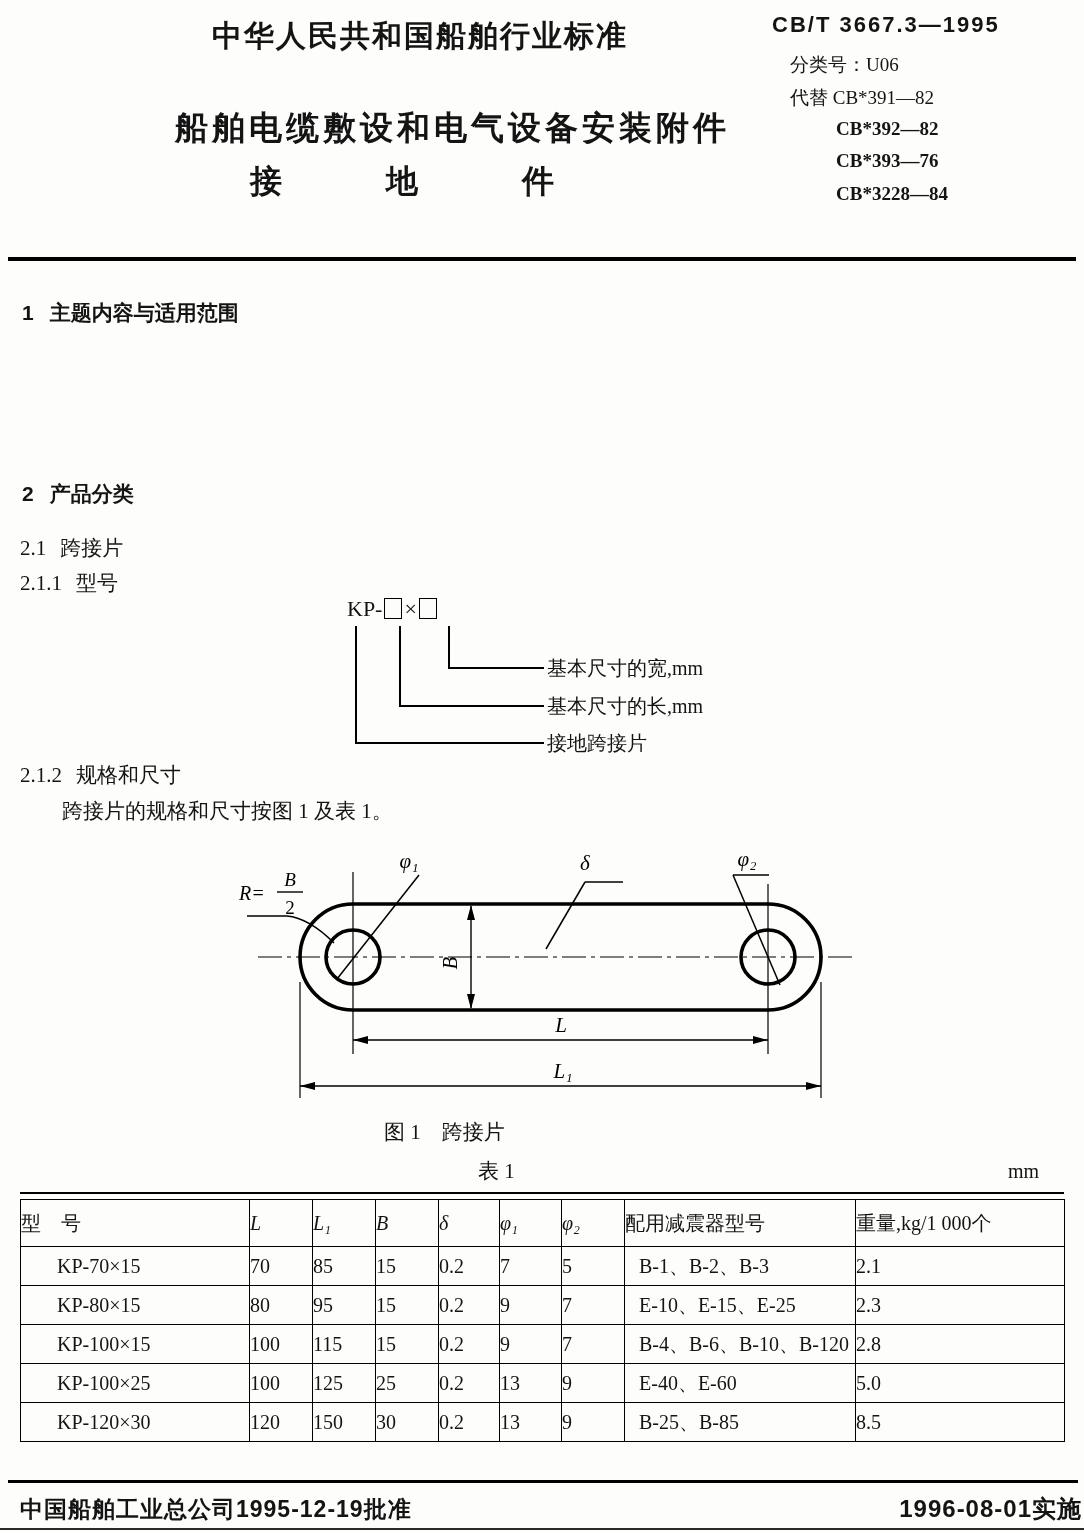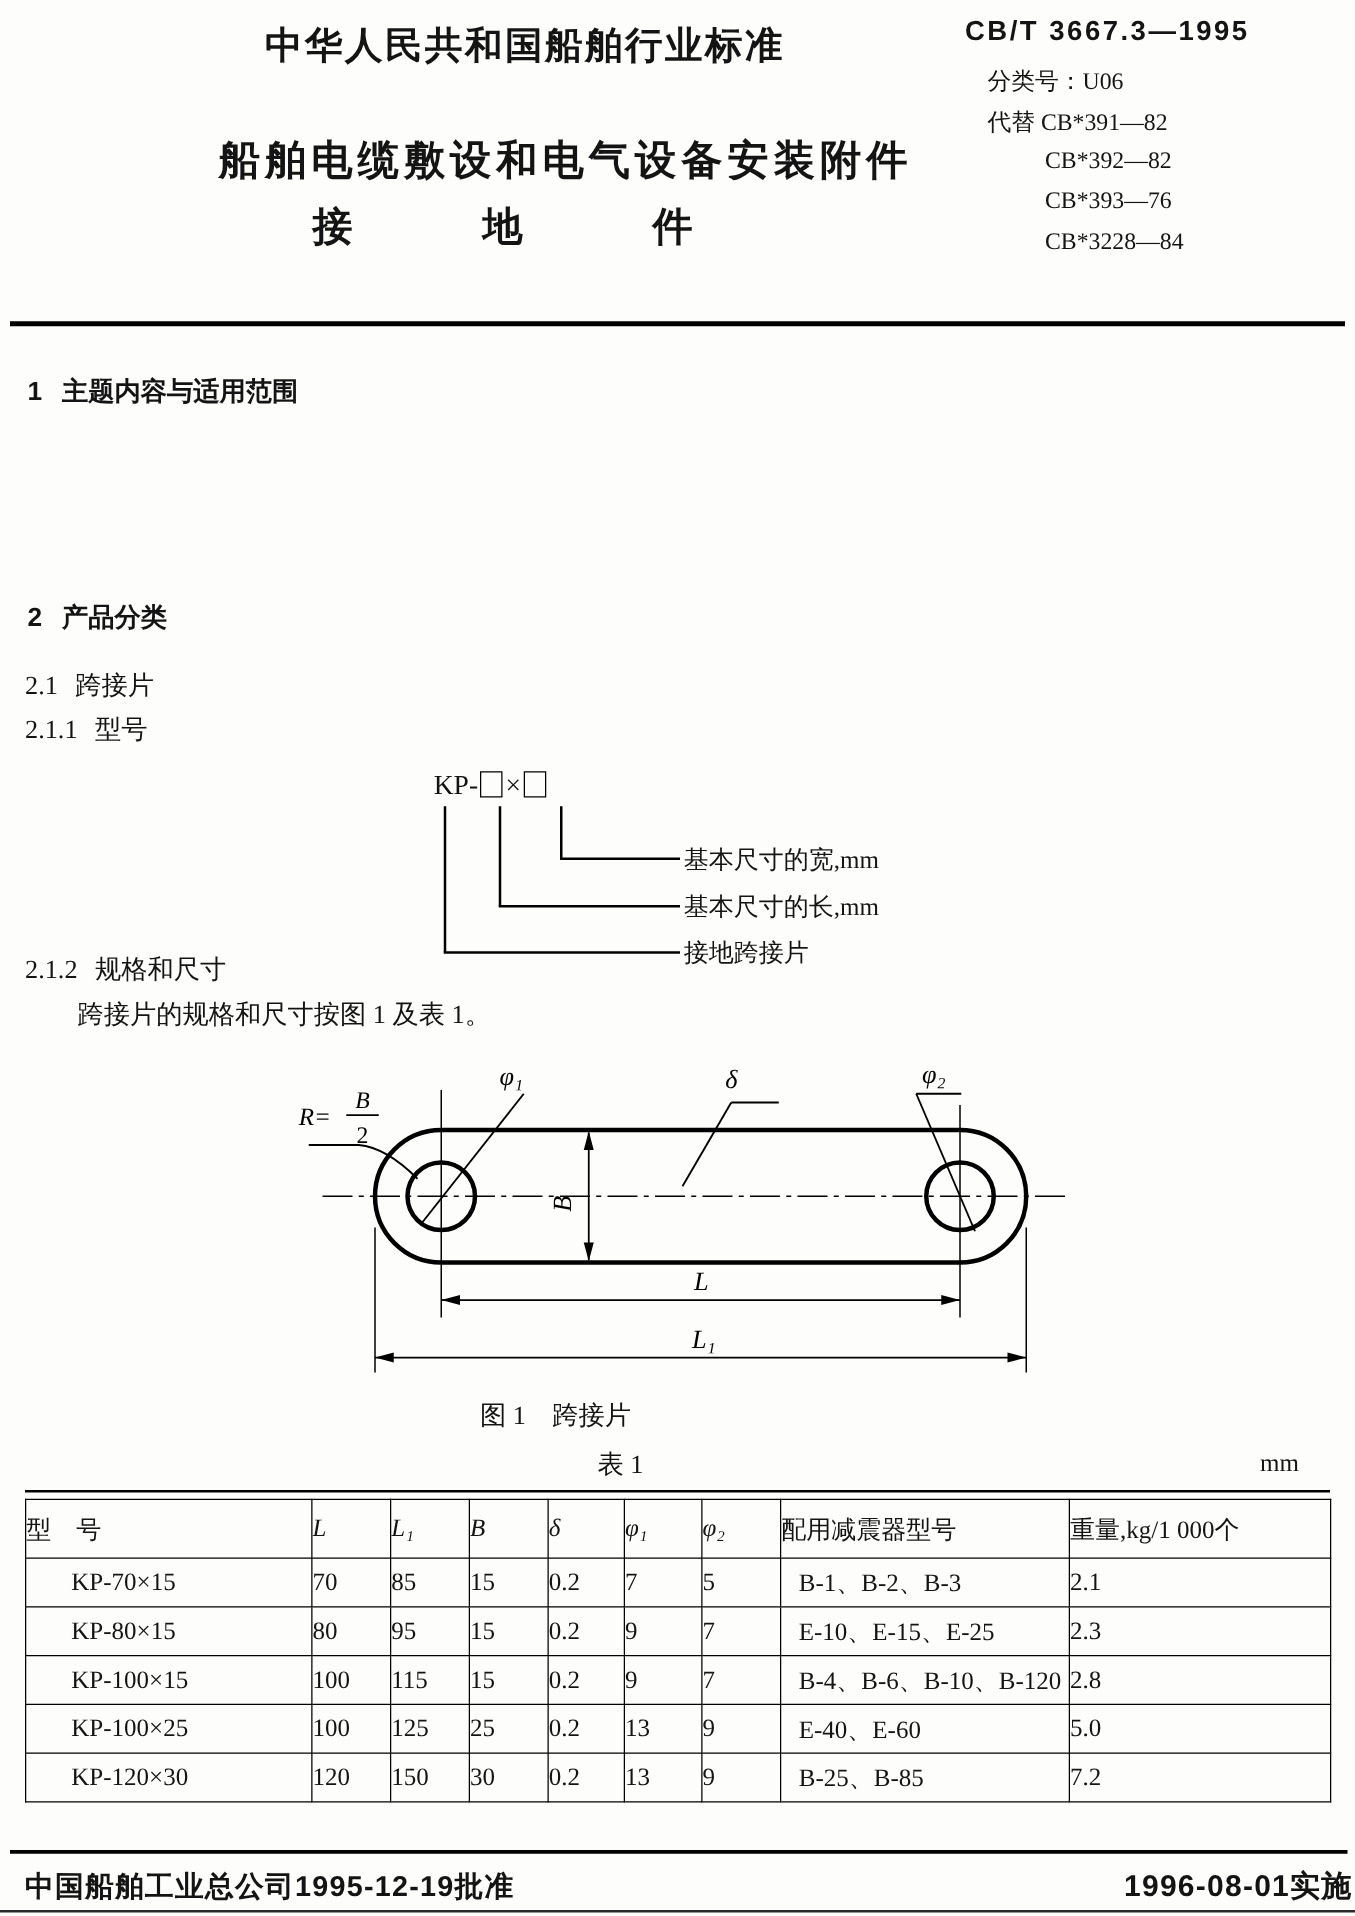--- a/index.html
+++ b/index.html
@@ -6,33 +6,33 @@
   .page{position:relative;width:1084px;height:1533px;margin:0 auto;background:#fdfdfb;color:#141414;
         font-family:"Liberation Serif","DejaVu Serif",serif;overflow:hidden;}
   .abs{position:absolute;}
   .sans{font-family:"Liberation Sans","DejaVu Sans",sans-serif;}
   .b{font-weight:bold;}
 
   .std-name{left:140px;top:16px;width:560px;text-align:center;font-size:30px;letter-spacing:2px;}
   .std-no{left:772px;top:12px;font-size:22px;letter-spacing:2px;}
   .class-no{left:790px;top:52px;font-size:19px;}
   .replace-first{left:790px;top:85px;font-size:19px;}
-  .replace-item{left:836px;font-size:19px;}
+  .replace-item{left:836px;font-size:19px;font-weight:bold;}
   .doc-title{left:110px;top:106px;width:620px;text-align:right;font-size:33px;letter-spacing:4px;}
   .doc-subtitle{left:110px;top:160px;width:620px;text-align:center;font-size:32px;letter-spacing:36px;}
 
   .rule-top{left:8px;top:257px;width:1068px;height:4px;background:#000;}
   .sec-h{left:22px;font-size:21px;}
   .sec-h .ht{margin-left:16px;}
   .sub-h{left:20px;font-size:21px;}
   .sub-h .ht{margin-left:14px;}
   .paras{left:20px;top:340px;width:1048px;font-size:21px;}
   .paras p{margin:0;text-indent:2em;line-height:40px;}
 
-  .model-diagram{left:347px;top:596px;width:470px;height:170px;font-size:22px;margin-top:19px;}
+  .model-diagram{left:347px;top:596px;width:470px;height:170px;font-size:22px;}
   .kp-box{display:inline-block;width:16px;height:19px;border:1.6px solid #000;vertical-align:-3px;margin:0 2px;}
   .dline{position:absolute;background:#000;}
   .dlabel{position:absolute;left:200px;font-size:20px;white-space:nowrap;}
 
   .fig-caption{left:384px;top:1118px;font-size:21px;}
   .tbl-title{left:478px;top:1157px;font-size:21px;}
   .tbl-unit{left:1008px;top:1160px;font-size:20px;}
 
   .tbl-topline{left:20px;top:1192px;width:1044px;height:2px;background:#000;}
   .tbl-wrap{left:20px;top:1199px;width:1044px;}
@@ -224,21 +224,21 @@
           </tr>
           <tr>
             <td class="model">KP-120×30</td>
             <td>120</td>
             <td>150</td>
             <td>30</td>
             <td>0.2</td>
             <td>13</td>
             <td>9</td>
             <td class="damper">B-25、B-85</td>
-            <td>7.2</td>
+            <td>8.5</td>
           </tr>
         </tbody>
     </table>
   </div>
 
   <div class="abs rule-foot"></div>
   <div class="abs foot-left sans b">中国船舶工业总公司1995-12-19批准</div>
   <div class="abs foot-right sans b">1996-08-01实施</div>
   <div class="abs edge-bottom"></div>
 

